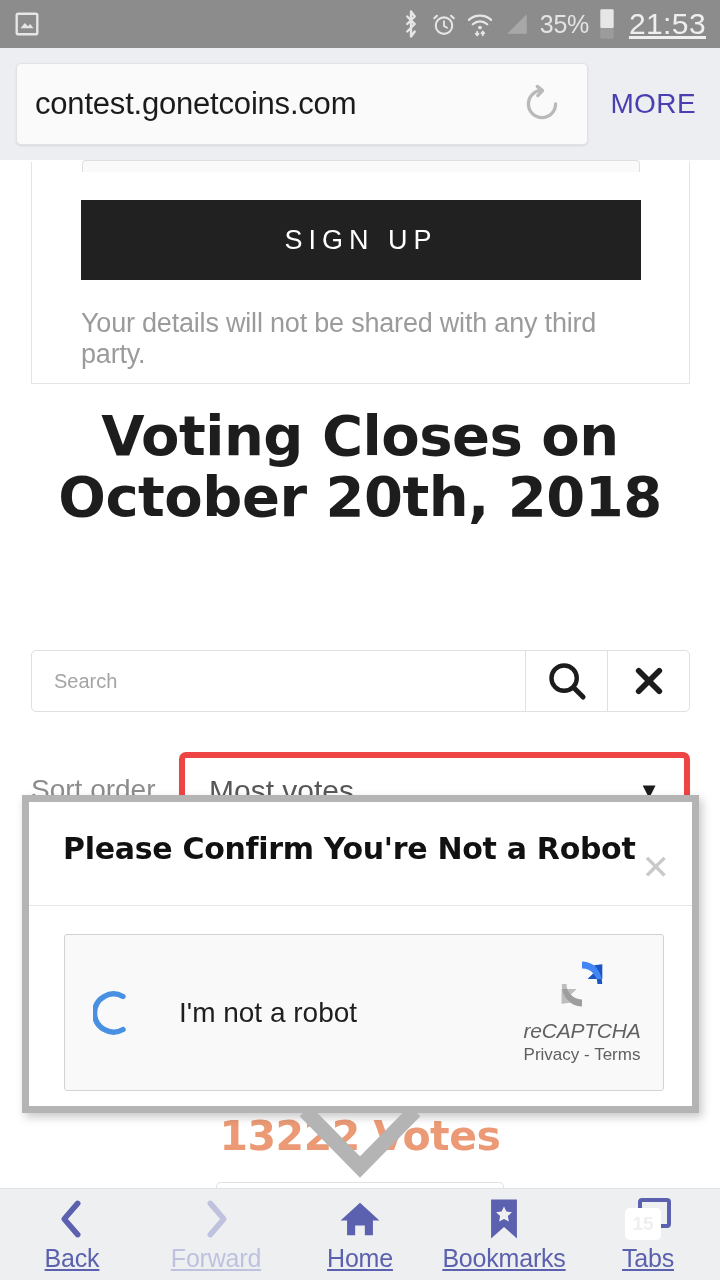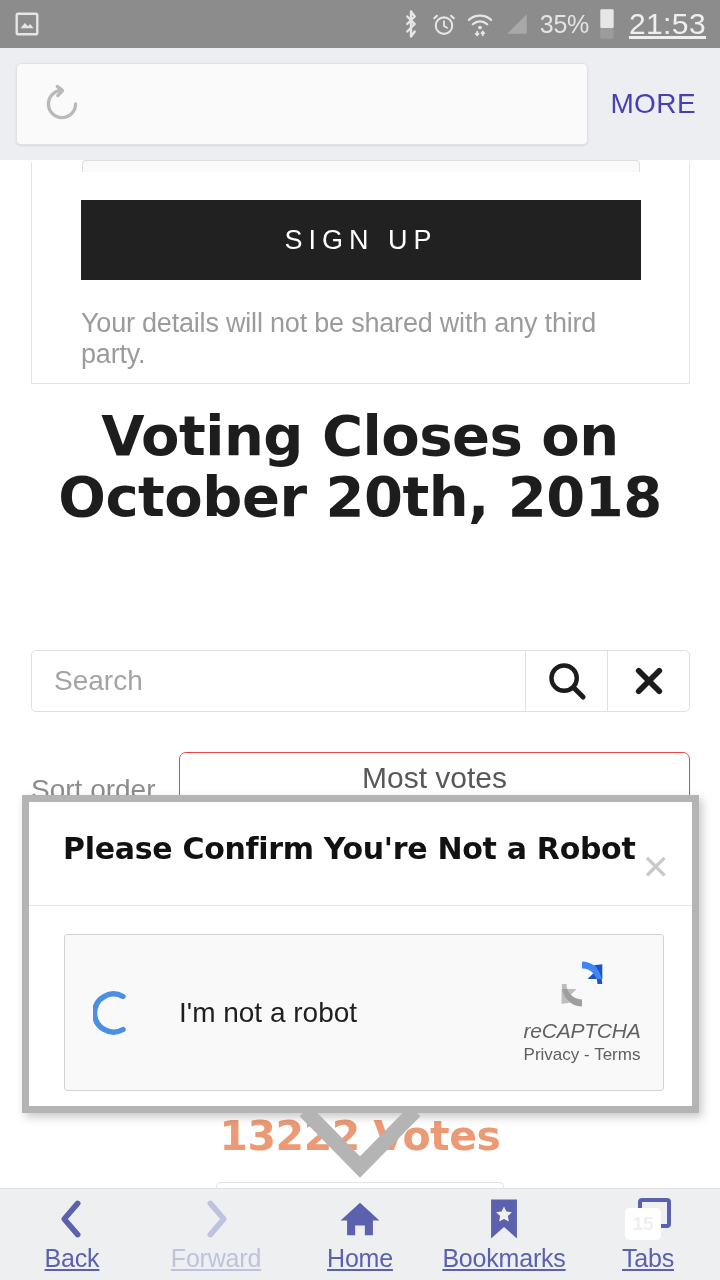--- a/index.html
+++ b/index.html
@@ -72,39 +72,38 @@
     font-family: "DejaVu Sans", sans-serif;
   }
 
   
   .search-row {
     position: absolute; left: 31px; top: 490px; width: 659px; height: 62px;
     display: flex; border: 1px solid #e0e0e0; border-radius: 5px; background: #fff;
   }
   .search-input {
     flex: 1; border: none; outline: none; background: transparent;
-    font-size: 28px; color: #999; padding-left: 22px;
+    font-size: 20px; color: #999; padding-left: 22px;
     font-family: "Liberation Sans", sans-serif;
   }
   .search-input::placeholder { color: #a4a4a4; }
   .sq-btn {
     width: 82px; display: flex; align-items: center; justify-content: center;
     border-left: 1px solid #e0e0e0; background: #fff;
   }
   .sq-btn:last-child { border-radius: 0 5px 5px 0; }
 
   
   .sort-row { position: absolute; left: 31px; top: 600px; width: 659px; height: 70px; }
   .sort-label { position: absolute; left: 0; top: 14px; font-size: 28px; color: #8c8c8c; }
   .sort-select {
     position: absolute; left: 148px; top: -8px; width: 511px; height: 78px;
-    border: 1px solid #ef4444; border-radius: 7px; background: #fff;
-    display: flex; align-items: center; padding: 8px 24px;
+    border: 6px solid #ef4444; border-radius: 7px; background: #fff;
+    display: flex; align-items: center; padding: 18px 24px;
     box-shadow: 0 1px 3px rgba(0,0,0,.06);
-    flex-direction: column;
   }
   .sort-value { font-size: 30px; color: #585858; flex: 1; }
   .caret { font-size: 22px; color: #1b1b1b; }
 
   
   .votes-text {
     position: absolute; left: 0; top: 952px; width: 720px; text-align: center;
     font-size: 41px; font-weight: bold; color: #eb9a75;
     font-family: "DejaVu Sans", sans-serif; letter-spacing: -.5px;
   }
@@ -223,20 +222,21 @@
             <rect x="1" y="1" width="10" height="22" rx="1" fill="#9c9c9c"></rect>
             <rect x="1" y="1" width="10" height="14" rx="1" fill="#e6e6e6"></rect>
           </svg>
       </span>
       <span class="sb-time">21:53</span>
     </div>
   </div>
 
   <div class="urlbar">
     <div class="url-field">
+      <span class="url-text">contest.gonetcoins.com</span>
       <span class="reload-btn">
         <svg width="44" height="44" viewBox="0 0 24 24">
             <path d="M12 4.6a7.4 7.4 0 1 0 7.4 7.4" fill="none" stroke="#b9b9b9" stroke-width="1.8" stroke-linecap="round"></path>
             <path d="M9.4 2.4L12.3 4.7 9.7 7.4" fill="none" stroke="#b9b9b9" stroke-width="1.8" stroke-linecap="round" stroke-linejoin="round"></path>
           </svg>
       </span>
     </div>
     <div class="more-btn">MORE</div>
   </div>
 

